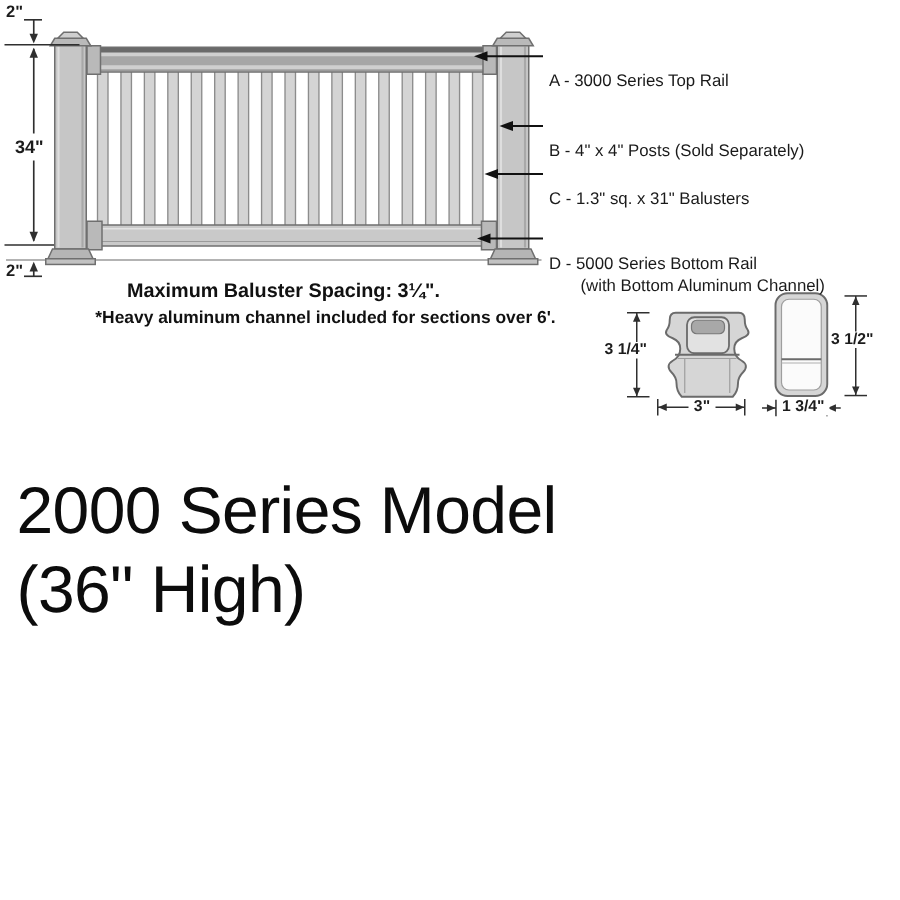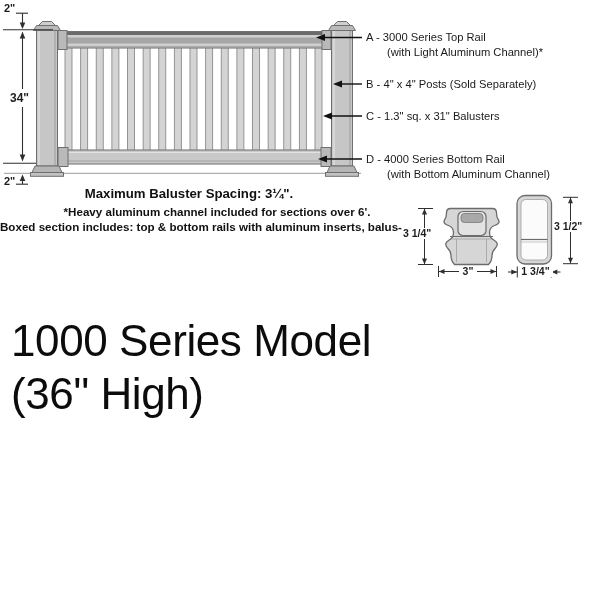--- a/index.html
+++ b/index.html
@@ -1,21 +1,21 @@
 <!DOCTYPE html>
 <html><head>
 <meta charset="utf-8">
 <style>
   html,body{margin:0;padding:0;background:#fff;}
   #screen{position:relative;width:600px;height:600px;background:#fff;overflow:hidden;
           font-family:"Liberation Sans",sans-serif;}
   .abs{position:absolute;}
   svg{position:absolute;left:0;top:0;}
   .dim{font-size:11px;font-weight:700;color:#1c1c1c;background:#fff;padding:0 1px;line-height:12px;}
-  .lbl{font-size:11.2px;font-weight:500;color:#1a1a1a;line-height:15px;white-space:nowrap;}
+  .lbl{font-size:11.2px;font-weight:500;color:#1a1a1a;line-height:15px;white-space:nowrap;margin-top:17px;}
   .lbl .indent{padding-left:21px;display:block;}
   .note{left:0;width:378px;text-align:center;color:#111;font-weight:700;white-space:nowrap;}
   .xdim{font-size:10.5px;font-weight:700;color:#1c1c1c;background:#fff;padding:0 1px;line-height:11px;}
   .title-line{left:11px;color:#0c0c0c;font-size:44px;font-weight:400;letter-spacing:-0.4px;
               line-height:48px;white-space:nowrap;}
 </style>
 </head>
 <body>
 
 <div id="screen">
@@ -161,33 +161,31 @@
       </g>
     </g>
   </svg>
 
   <div class="abs dim" style="left:3px;top:2px;">2"</div>
   <div class="abs dim" style="left:9px;top:92px;font-size:12px;">34"</div>
   <div class="abs dim" style="left:3px;top:175px;">2"</div>
 
   <div class="abs lbl" style="left:366px;top:30px;">
     <span>A - 3000 Series Top Rail</span>
-    <span class="indent">(with Light Aluminum Channel)*</span>
   </div>
   <div class="abs lbl" style="left:366px;top:77px;">B - 4" x 4" Posts (Sold Separately)</div>
   <div class="abs lbl" style="left:366px;top:109px;">C - 1.3" sq. x 31" Balusters</div>
   <div class="abs lbl" style="left:366px;top:152px;">
-    <span>D - 4000 Series Bottom Rail</span>
+    <span>D - 5000 Series Bottom Rail</span>
     <span class="indent">(with Bottom Aluminum Channel)</span>
   </div>
 
   <div class="abs note" style="top:186px;font-size:13.2px;">Maximum Baluster Spacing: 3¼".</div>
   <div class="abs note" style="top:205px;font-size:11.6px;padding-left:28px;">*Heavy aluminum channel included for sections over 6'.</div>
-  <div class="abs note" style="top:220px;font-size:11.6px;">Boxed section includes: top &amp; bottom rails with aluminum inserts, balus-</div>
 
   <div class="abs xdim" style="left:402px;top:228px;">3 1/4"</div>
   <div class="abs xdim" style="left:459px;top:266px;width:16px;text-align:center;">3"</div>
   <div class="abs xdim" style="left:553px;top:221px;">3 1/2"</div>
   <div class="abs xdim" style="left:518px;top:265.5px;width:33px;text-align:center;">1 3/4"</div>
 
-  <div class="abs title-line" style="top:317px;">1000 Series Model</div>
+  <div class="abs title-line" style="top:317px;">2000 Series Model</div>
   <div class="abs title-line" style="top:370px;">(36" High)</div>
 </div>
 
 </body></html>

